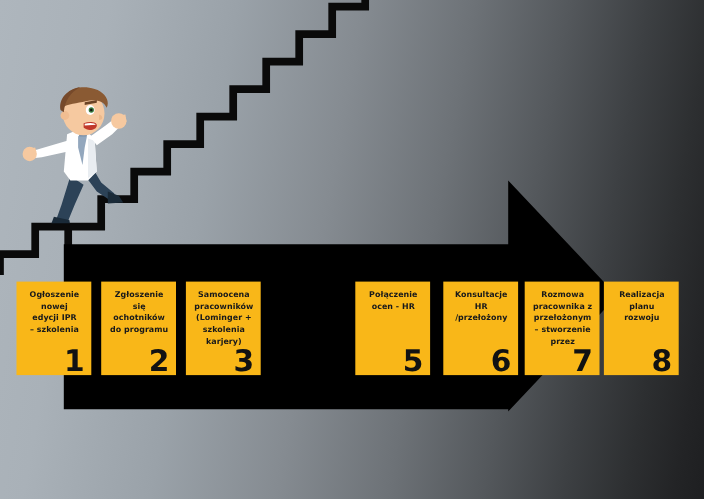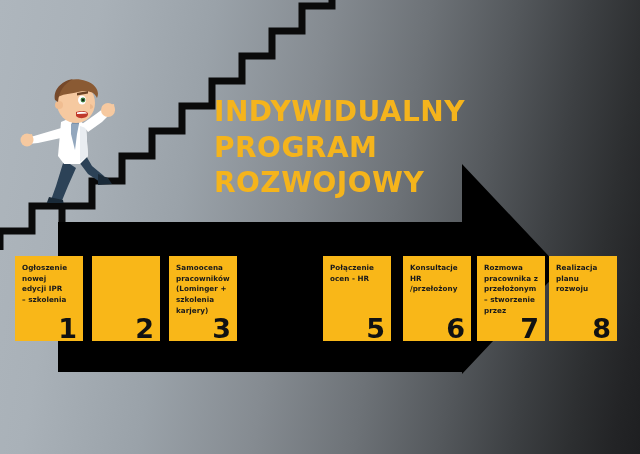--- a/index.html
+++ b/index.html
@@ -83,20 +83,21 @@
     height: 85px;
   }
   .step {
     position: absolute;
     top: 0;
     width: 68px;
     height: 85px;
     background: #f9b718;
     box-sizing: border-box;
     padding: 7px 6px 0 7px;
+    text-align: center;
   }
   .step-label {
     display: block;
     color: #18191b;
     font-family: "DejaVu Sans", sans-serif;
     font-size: 7.2px;
     font-weight: bold;
     line-height: 1.48;
     white-space: pre-line;
     letter-spacing: 0.05px;
@@ -178,35 +179,34 @@
              L 462 372 L 58 372 Z" fill="none"></path>
     <path d="M 58 222
              L 462 222
              L 462 164
              L 561 269
              L 462 374
              L 462 372
              L 58 372 Z" fill="#000000"></path>
   </svg>
 
-  <div class="title">
-    <span class="title-line">INDYWIDUALNY</span>
-    <span class="title-line">PROGRAM</span>
-    <span class="title-line">ROZWOJOWY</span>
-  </div>
 
   <div class="steps">
     <div class="step" style="left:0px">
       <span class="step-label">Ogłoszenie
 nowej
 edycji IPR
 – szkolenia</span>
       <span class="step-num">1</span>
     </div>
     <div class="step" style="left:77px">
+      <span class="step-label">Zgłoszenie
+się
+ochotników
+do programu</span>
       <span class="step-num">2</span>
     </div>
     <div class="step" style="left:154px">
       <span class="step-label">Samoocena
 pracowników
 (Lominger +
 szkolenia
 karjery)</span>
       <span class="step-num">3</span>
     </div>

